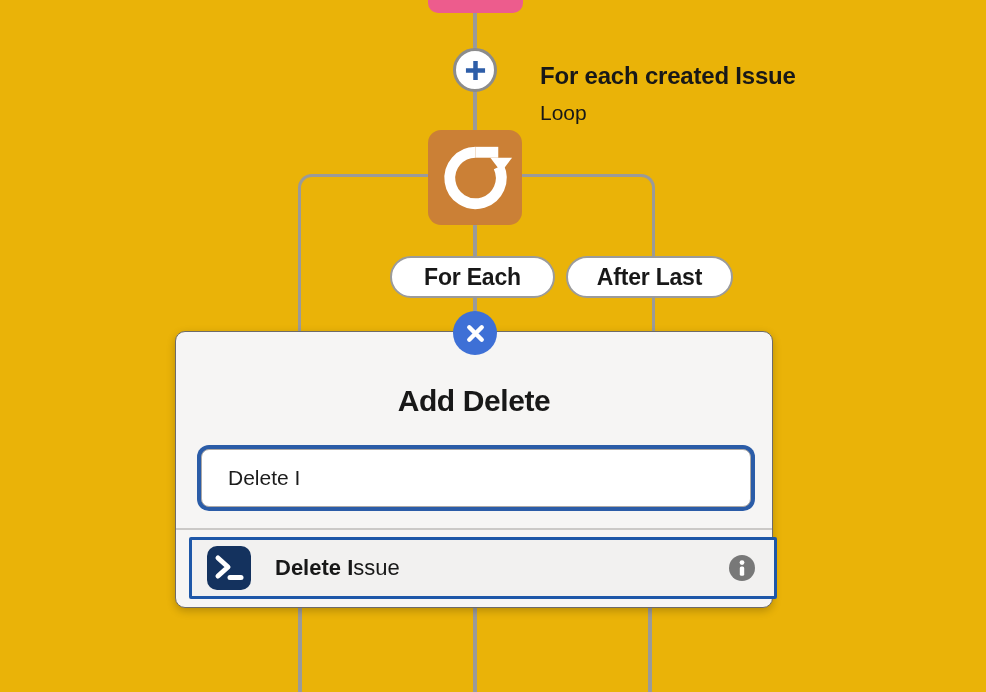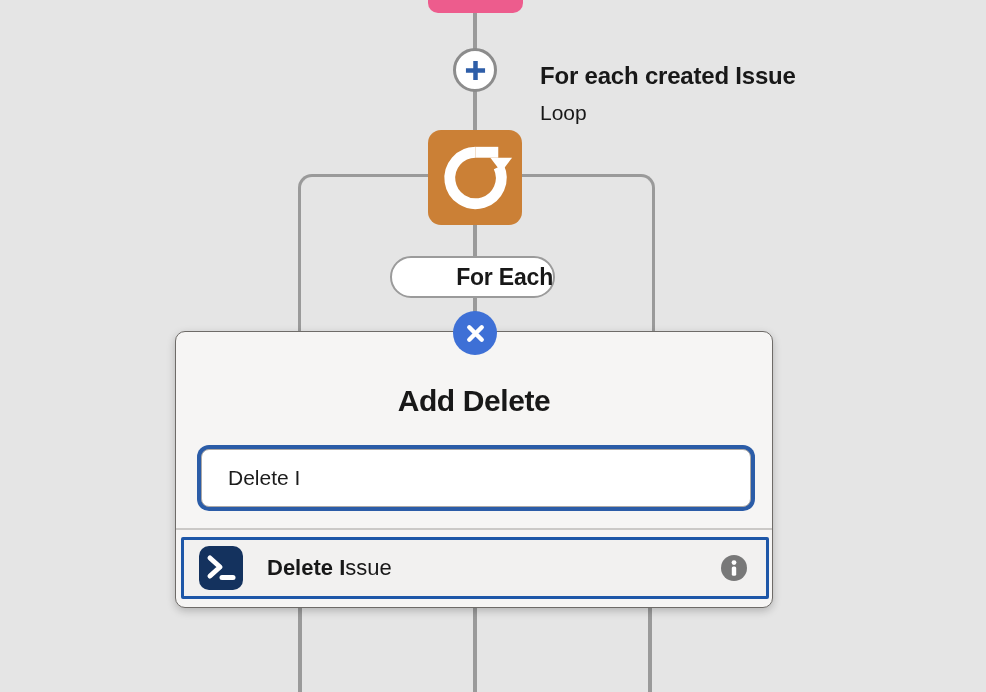--- a/index.html
+++ b/index.html
@@ -1,17 +1,17 @@
 <!DOCTYPE html>
 <html style="--c-prevNode: #ED5C8D; --c-connector: #9A9A9A; --c-plusRing: #8C8C8C; --c-plusGlyph: #2E5EA8; --c-loopNode: #CB8036; --c-closeBtn: #3E70D6; --c-pillBorder: #9B9B9B; --c-popupBorder: #6E6B68; --c-popupBg: #F6F5F4; --c-focusRing: #2B5CA7; --c-inputBorder: #ADA9A6; --c-divider: #CBC9C7; --c-rowBorder: #1E57A8; --c-rowBg: #F2F1F0; --c-actionIconBg: #14325E; --c-infoIcon: #787878; --c-text: #181818;"><head>
 <meta charset="utf-8">
 <style>
   html,body{margin:0;padding:0;background:#ffffff;}
   body{width:986px;height:692px;overflow:hidden;font-family:"Liberation Sans","DejaVu Sans",sans-serif;color:var(--c-text,#181818);}
-  .canvas{position:relative;width:986px;height:692px;background:#e5e5e5;}
+  .canvas{position:relative;width:986px;height:692px;background:#eab308;}
 
   
   .vline{position:absolute;width:3.5px;background:var(--c-connector);z-index:1;}
   .branch{position:absolute;z-index:1;}
   .branch.left{border-left:3.5px solid var(--c-connector);border-top:3.5px solid var(--c-connector);border-top-left-radius:14px;}
   .branch.right{border-right:3.5px solid var(--c-connector);border-top:3.5px solid var(--c-connector);border-top-right-radius:14px;}
 
   
   .prev-node{position:absolute;left:428px;top:-10px;width:95px;height:23px;border-radius:10px;background:var(--c-prevNode);z-index:4;}
   .plus-btn{position:absolute;left:453px;top:48px;width:44px;height:44px;border-radius:50%;
@@ -19,41 +19,41 @@
     display:flex;align-items:center;justify-content:center;padding:0;cursor:pointer;}
   .loop-node{position:absolute;left:428px;top:130px;width:94px;height:95px;border-radius:13px;
     background:var(--c-loopNode);z-index:4;border:none;padding:0;cursor:pointer;display:flex;align-items:center;justify-content:center;}
   .node-label{position:absolute;left:540px;top:62px;z-index:2;}
   .node-label .t{font-size:24px;font-weight:700;letter-spacing:-0.2px;}
   .node-label .s{font-size:21px;margin-top:11px;}
 
   
   .pill{position:absolute;top:256px;height:42px;box-sizing:border-box;background:#fff;
     border:2px solid var(--c-pillBorder);border-radius:22px;z-index:3;
-    display:flex;align-items:center;justify-content:flex-end;font-size:23px;font-weight:700;letter-spacing:-0.2px;}
+    display:flex;align-items:center;justify-content:center;font-size:23px;font-weight:700;letter-spacing:-0.2px;}
   .pill.fe{left:390px;width:165px;}
   .pill.al{left:566px;width:167px;}
 
   
   .x-btn{position:absolute;left:453px;top:311px;width:44px;height:44px;border-radius:50%;
     background:var(--c-closeBtn);border:none;padding:0;z-index:7;display:flex;align-items:center;justify-content:center;cursor:pointer;}
 
   
   .popup{position:absolute;left:175px;top:331px;width:598px;height:277px;box-sizing:border-box;
     background:var(--c-popupBg);border:1.5px solid var(--c-popupBorder);border-radius:10px;
     box-shadow:0 3px 8px rgba(0,0,0,0.22);z-index:5;}
   .popup-title{position:absolute;top:52px;left:0;width:100%;text-align:center;
     font-size:30px;font-weight:700;letter-spacing:-0.4px;}
   .search-wrap{position:absolute;left:21px;top:113px;width:558px;height:66px;box-sizing:border-box;
     background:var(--c-focusRing);border-radius:12px;padding:4px;}
   .search-input{width:100%;height:100%;box-sizing:border-box;border:1.5px solid var(--c-inputBorder);
     border-radius:8px;background:#fff;font-family:inherit;font-size:21px;color:#1c1c1c;
     padding:0 0 0 26px;outline:none;}
   .divider{position:absolute;left:0;top:196px;width:100%;height:1.5px;background:var(--c-divider);}
-  .result-row{position:absolute;left:5px;top:205px;width:588px;height:62px;box-sizing:border-box;
+  .result-row{position:absolute;left:13px;top:205px;width:588px;height:62px;box-sizing:border-box;
     background:var(--c-rowBg);border:3.5px solid var(--c-rowBorder);border-radius:2px;
     display:flex;align-items:center;cursor:pointer;}
   .term-icon{width:44px;height:44px;margin-left:15px;border-radius:10px;background:var(--c-actionIconBg);
     flex:0 0 auto;display:flex;align-items:center;justify-content:center;}
   .result-label{margin-left:24px;font-size:22px;white-space:pre;}
   .result-label .match{font-weight:700;}
   .info-btn{margin-left:auto;margin-right:19px;width:26px;height:26px;border-radius:50%;
     background:var(--c-infoIcon);border:none;padding:0;display:flex;align-items:center;justify-content:center;cursor:pointer;}
 </style>
 </head>
@@ -90,20 +90,23 @@
         <path d="M48 22 A26 26 0 1 0 71.5 36.8" fill="none" stroke="#fff" stroke-width="11"></path>
         <path d="M48 22 H71" fill="none" stroke="#fff" stroke-width="11"></path>
         <polygon points="63,27.5 85,27.5 74,42" fill="#fff"></polygon>
       </svg>
     </span>
   </button>
 
   <div class="pill fe">
     <span>For Each</span>
   </div>
+  <div class="pill al">
+    <span>After Last</span>
+  </div>
 
   <button class="x-btn">
     <span style="display:flex;">
       <svg width="23" height="23" viewBox="0 0 24 24">
           <path d="M5.5 5.5 18.5 18.5 M18.5 5.5 5.5 18.5" stroke="#fff" stroke-width="4.6" stroke-linecap="round" fill="none"></path>
         </svg>
     </span>
   </button>
 
   <div class="popup">

